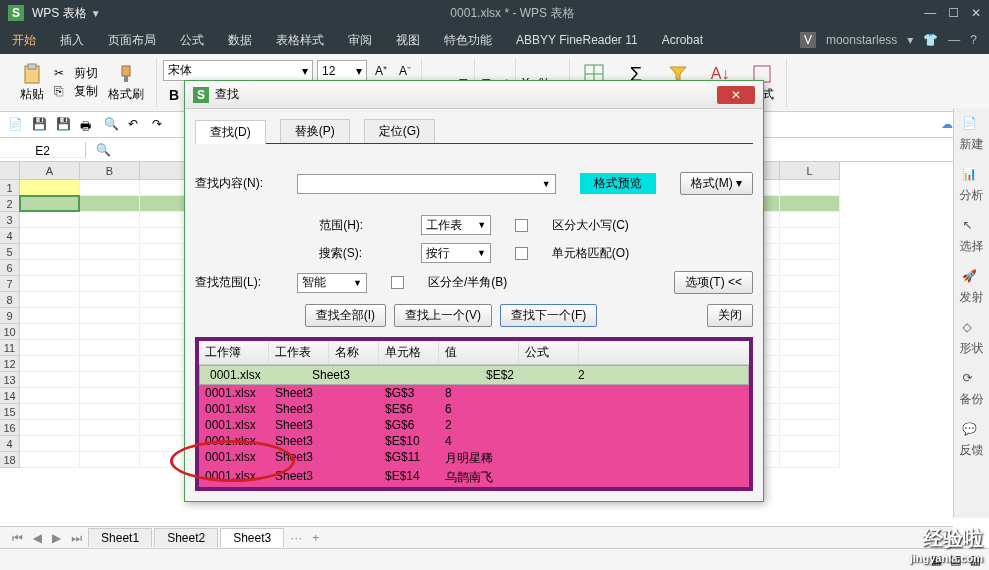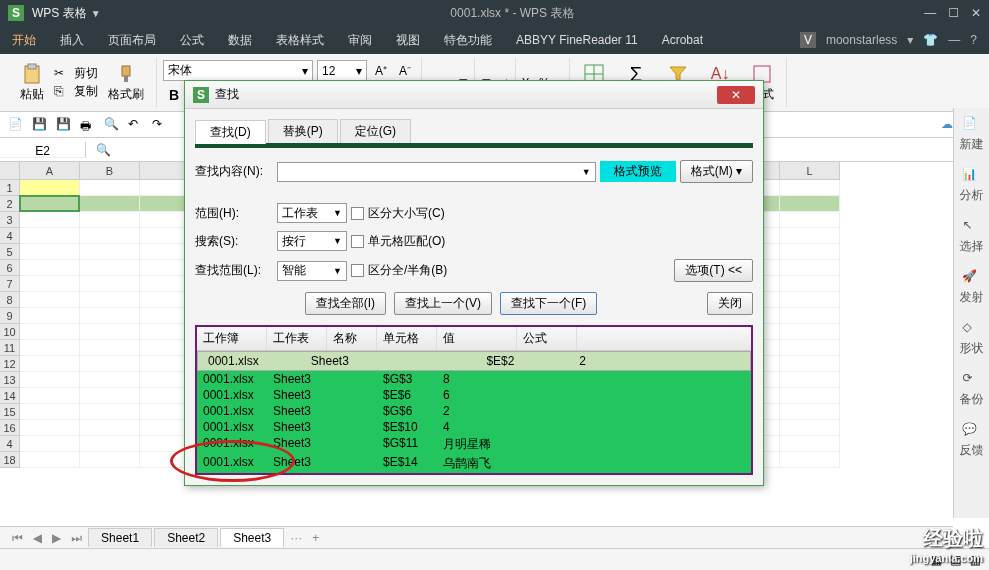--- a/index.html
+++ b/index.html
@@ -50,32 +50,32 @@
 .tabs { position:absolute; bottom:22px; left:0; right:36px; height:22px; background:#f5f5f5; border-top:1px solid #ccc; display:flex; align-items:center; padding:0 8px; gap:2px; }
 .tabs .nav { color:#888; padding:0 4px; cursor:pointer; }
 .tabs .tab { padding:2px 12px; border:1px solid #ccc; border-bottom:none; background:#eee; cursor:pointer; }
 .tabs .tab.active { background:#fff; }
 .statusbar { position:absolute; bottom:0; left:0; right:0; height:22px; background:#f5f5f5; border-top:1px solid #ccc; display:flex; align-items:center; padding:0 8px; justify-content:flex-end; gap:8px; }
 .dialog { position:absolute; left:184px; top:80px; width:580px; background:#f4f4f4; border:1px solid #4a9e52; box-shadow:2px 2px 8px rgba(0,0,0,.3); }
 .dlg-title { background:linear-gradient(#fafafa,#e8e8e8); height:28px; display:flex; align-items:center; padding:0 8px; border-bottom:1px solid #ccc; }
 .dlg-title .ico { background:#4a9e52; color:#fff; padding:1px 4px; font-weight:bold; margin-right:6px; }
 .dlg-title .closebtn { margin-left:auto; background:#c94040; color:#fff; width:38px; height:18px; display:flex; align-items:center; justify-content:center; cursor:pointer; border-radius:2px; }
 .dlg-body { padding:10px; }
-.dlg-tabs { display:flex; border-bottom:5px solid #14532d; margin-bottom:12px; }
+.dlg-tabs { display:flex; border-bottom:1px solid #14532d; margin-bottom:28px;gap:12px; }
 .dlg-tabs .dtab { padding:3px 14px; border:1px solid #ccc; border-bottom:none; background:#eee; margin-right:2px; cursor:pointer; }
 .dlg-tabs .dtab.active { background:#fff; position:relative; top:1px; }
-.frow { display:flex; align-items:center; margin-bottom:8px; gap:4px; }
+.frow { display:flex; align-items:center; margin-bottom:8px; gap:24px;justify-content:center; }
 .flabel { width:78px; }
 .fcombo { border:1px solid #999; background:#fff; height:20px; padding:0 4px; display:flex; align-items:center; justify-content:space-between; }
 .fcombo .arr { font-size:9px; }
 .preview { background:#00e0e0; padding:2px 14px; }
 .btn { border:1px solid #888; background:linear-gradient(#fff,#e4e4e4); padding:2px 10px; cursor:pointer; border-radius:2px; }
 .btnrow { display:flex; justify-content:flex-end; margin:10px 0; }
 .btnrow .center { margin:0 auto; display:flex; gap:8px; }
-.results { border:2px solid #701a75; background:#22c55e; }
+.results { border:4px solid #701a75; background:#ec4899; }
 .rhdr { display:flex; background:linear-gradient(#f8f8f8,#e8e8e8); border-bottom:1px solid #ccc; }
 .rhdr div { padding:3px 6px; border-right:1px solid #ddd; }
 .rrow { display:flex; }
 .rrow div { padding:1px 6px; }
 .rrow.sel { background:#c8e0b8; }
 .c-wb { width:70px; } .c-ws { width:60px; } .c-nm { width:50px; } .c-cl { width:60px; } .c-vl { width:80px; } .c-fm { width:60px; }
 .rfoot { padding:4px 6px; border-top:1px solid #ccc; }
 .redcircle { position:absolute; left:170px; top:440px; width:125px; height:42px; border:3px solid #d02020; border-radius:50%; pointer-events:none; }
 .watermark { position:absolute; right:6px; bottom:6px; color:#fff; text-shadow:1px 1px 2px #000; font-weight:bold; text-align:right; }
 .watermark .wm1 { font-size:20px; }

